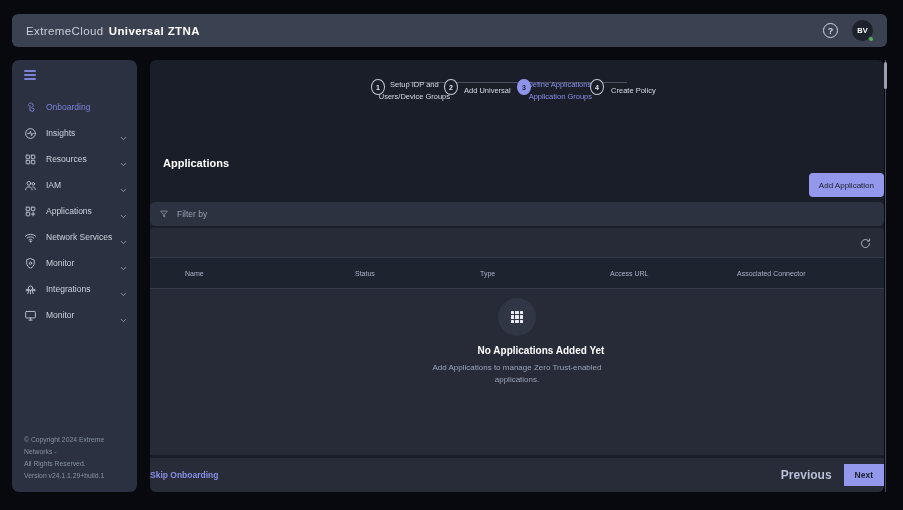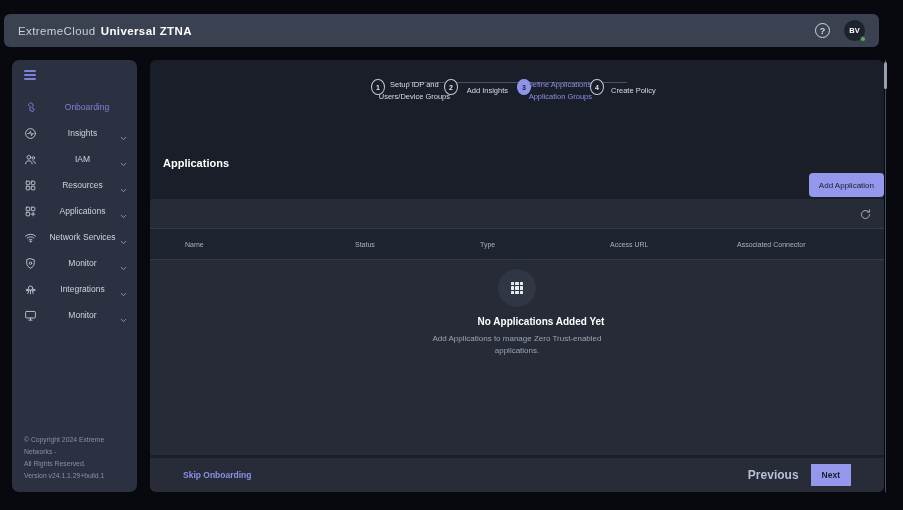--- a/index.html
+++ b/index.html
@@ -1,34 +1,34 @@
 <!DOCTYPE html>
 <html><head>
 <meta charset="utf-8">
 <style>
   * { margin:0; padding:0; box-sizing:border-box; }
   html,body { width:903px; height:510px; background:#07090f; font-family:"Liberation Sans", sans-serif; overflow:hidden; }
   .page { position:relative; width:903px; height:510px; }
 
   
-  .app-header { position:absolute; left:4px; top:14px; width:875px; height:33px; background:#3a4150; border-radius:6px; display:flex; align-items:center; justify-content:space-between; padding:0 14px; }
+  .app-header { position:absolute; left:12px; top:14px; width:875px; height:33px; background:#3a4150; border-radius:6px; display:flex; align-items:center; justify-content:space-between; padding:0 14px; }
   .brand { display:flex; align-items:baseline; gap:5px; font-size:11.5px; letter-spacing:.4px; }
   .brand-light { color:#c9ceda; font-weight:400; }
   .brand-bold { color:#ffffff; font-weight:700; }
   .header-right { display:flex; align-items:center; gap:14px; }
   .help-icon { width:15px; height:15px; border:1.2px solid #d4d9e3; border-radius:50%; color:#d4d9e3; font-size:9px; font-weight:700; display:flex; align-items:center; justify-content:center; cursor:pointer; }
   .avatar { position:relative; width:21px; height:21px; border-radius:50%; background:#1e222c; color:#ffffff; font-size:7.5px; font-weight:700; display:flex; align-items:center; justify-content:center; cursor:pointer; }
   .presence-dot { position:absolute; right:-1px; bottom:-1px; width:6px; height:6px; border-radius:50%; background:#54b054; border:1.5px solid #3a4150; }
 
   
   .sidebar { position:absolute; left:12px; top:60px; width:125px; height:432px; background:#2b3140; border-radius:7px; display:flex; flex-direction:column; }
   .hamburger { padding:10px 0 4px 12px; cursor:pointer; }
   .hamburger div { width:12px; height:2px; background:#7c82d8; margin-bottom:2px; border-radius:1px; }
   .nav { padding-top:8px; }
-  .nav-item { display:flex; align-items:center; height:26px; padding:0 9px 0 12px; cursor:pointer; color:#cdd2de;text-align:center; }
+  .nav-item { display:flex; align-items:center; height:26px; padding:0 9px 0 12px; cursor:pointer; color:#cdd2de; }
   .nav-item .nicon { width:13px; height:13px; flex:0 0 13px; display:flex; align-items:center; }
   .nav-item .nicon svg { width:13px; height:13px; stroke:#c3c9d6; stroke-width:1.7; fill:none; stroke-linecap:round; stroke-linejoin:round; }
   .nav-item.active .nicon svg { stroke:#7c82d8; }
   .nav-label { font-size:8.5px; margin-left:9px; flex:1; white-space:nowrap; }
   .nav-item.active .nav-label { color:#7c82d8; }
   .chev { width:9px; height:9px; }
   .chev svg { width:9px; height:9px; stroke:#aab1c0; stroke-width:2; fill:none; stroke-linecap:round; stroke-linejoin:round; }
   .sidebar-footer { margin-top:auto; padding:8px 10px 10px 12px; font-size:6.8px; line-height:1.75; color:#8items791a5; color:#8791a5; }
 
   
@@ -68,21 +68,21 @@
   .table-head { height:31px; background:#1e2330; display:grid; grid-template-columns:170px 125px 130px 127px 1fr; align-items:center; padding-left:35px; border-bottom:1px solid #343b4a; flex:0 0 auto; }
   .th { font-size:7px; color:#aab2c2; }
   .table-body { background:#262b37; flex:1; display:flex; flex-direction:column; align-items:center; }
   .empty-circle { margin-top:9px; width:38px; height:38px; border-radius:50%; background:#303644; display:flex; align-items:center; justify-content:center; }
   .grid-glyph { display:grid; grid-template-columns:repeat(3,3.2px); grid-template-rows:repeat(3,3.2px); gap:1.6px; }
   .grid-glyph div { background:#e8eaf0; border-radius:0.5px; }
   .empty-title { margin-top:9px; font-size:10px; font-weight:700; color:#ffffff;margin-left:48px; }
   .empty-desc { margin-top:6px; font-size:8px; color:#9aa3b5; width:215px; text-align:center; line-height:1.5; }
 
   
-  .footer-bar { margin-top:3px; height:34px; background:#272c38; display:flex; align-items:center; padding:0 33px; flex:0 0 auto; }
+  .footer-bar { margin-top:3px; height:34px; background:#272c38; display:flex; align-items:center; padding:0 0; flex:0 0 auto; }
   .skip-link { color:#8a8fe8; font-size:8.5px; font-weight:700; cursor:pointer; }
   .footer-right { margin-left:auto; display:flex; align-items:center; gap:12px; }
   .btn-ghost { background:none; border:none; color:#b9bfd6; font-size:12px; font-weight:700; cursor:pointer; font-family:"Liberation Sans", sans-serif; }
   .btn-next { background:#9398ec; color:#1b1f2a; border:none; border-radius:0; font-size:8.5px; font-weight:700; padding:6px 11px; cursor:pointer; font-family:"Liberation Sans", sans-serif; }
 
   
   .scrollbar-track { position:absolute; left:885px; top:60px; width:1px; height:432px; background:#454c5c; }
   .scrollbar-thumb { position:absolute; left:884px; top:62px; width:3px; height:27px; border-radius:2px; background:#9aa0b0; cursor:pointer; }
 </style>
 </head>
@@ -131,42 +131,42 @@
         </span>
         <span class="nav-label">Insights</span>
         <span class="chev"><svg viewBox="0 0 24 24">
               <polyline points="6 9 12 15 18 9"></polyline>
             </svg></span>
       </div>
 
       <div class="nav-item">
         <span class="nicon">
           <svg viewBox="0 0 24 24">
+              <rect x="4" y="4" width="6.5" height="6.5" rx="1"></rect>
+              <rect x="13.5" y="4" width="6.5" height="6.5" rx="1"></rect>
+              <rect x="4" y="13.5" width="6.5" height="6.5" rx="1"></rect>
+              <rect x="13.5" y="13.5" width="6.5" height="6.5" rx="1"></rect>
+            </svg>
+        </span>
+        <span class="nav-label">Resources</span>
+        <span class="chev"><svg viewBox="0 0 24 24">
+              <polyline points="6 9 12 15 18 9"></polyline>
+            </svg></span>
+      </div>
+
+      <div class="nav-item">
+        <span class="nicon">
+          <svg viewBox="0 0 24 24">
               <circle cx="9" cy="8" r="3.4"></circle>
               <path d="M3 20c0-3.6 2.6-5.6 6-5.6s6 2 6 5.6"></path>
               <circle cx="17.2" cy="9" r="2.4"></circle>
               <path d="M16.5 14.6c2.7.4 4.3 2.2 4.3 4.8"></path>
             </svg>
         </span>
         <span class="nav-label">IAM</span>
-        <span class="chev"><svg viewBox="0 0 24 24">
-              <polyline points="6 9 12 15 18 9"></polyline>
-            </svg></span>
-      </div>
-
-      <div class="nav-item">
-        <span class="nicon">
-          <svg viewBox="0 0 24 24">
-              <rect x="4" y="4" width="6.5" height="6.5" rx="1"></rect>
-              <rect x="13.5" y="4" width="6.5" height="6.5" rx="1"></rect>
-              <rect x="4" y="13.5" width="6.5" height="6.5" rx="1"></rect>
-              <rect x="13.5" y="13.5" width="6.5" height="6.5" rx="1"></rect>
-            </svg>
-        </span>
-        <span class="nav-label">Resources</span>
         <span class="chev"><svg viewBox="0 0 24 24">
               <polyline points="6 9 12 15 18 9"></polyline>
             </svg></span>
       </div>
 
       <div class="nav-item">
         <span class="nicon">
           <svg viewBox="0 0 24 24">
               <rect x="4" y="4" width="6.5" height="6.5" rx="1"></rect>
               <rect x="13.5" y="4" width="6.5" height="6.5" rx="1"></rect>
@@ -248,40 +248,46 @@
 
     <div class="stepper">
       <div class="stepper-line"></div>
       <div class="steps">
         <div class="step">
           <div class="step-circle">1</div>
           <div class="step-label">Setup IDP and Users/Device Groups</div>
         </div>
         <div class="step">
           <div class="step-circle">2</div>
-          <div class="step-label">Add Insights</div>
+          <div class="step-label">Add Universal</div>
         </div>
         <div class="step active">
           <div class="step-circle">3</div>
           <div class="step-label">Define Applications/ Application Groups</div>
         </div>
         <div class="step">
           <div class="step-circle">4</div>
           <div class="step-label">Create Policy</div>
         </div>
       </div>
     </div>
 
     <div class="page-title">Applications</div>
 
 
     <div class="actions-row">
       <button class="btn-primary">Add Application</button>
     </div>
 
+    <div class="filter-bar">
+      <svg viewBox="0 0 24 24">
+          <path d="M4 5h16l-6.5 7.5V19l-3-1.6v-4.9z"></path>
+        </svg>
+      <input class="filter-input" type="text" placeholder="Filter by" style="">
+    </div>
 
     <div class="table-panel">
       <div class="table-toolbar">
         <span class="refresh-btn">
           <svg viewBox="0 0 24 24">
               <path d="M19.5 12a7.5 7.5 0 1 1-2.2-5.3"></path>
               <polyline points="19.5 3.5 19.5 7.5 15.5 7.5"></polyline>
             </svg>
         </span>
       </div>

